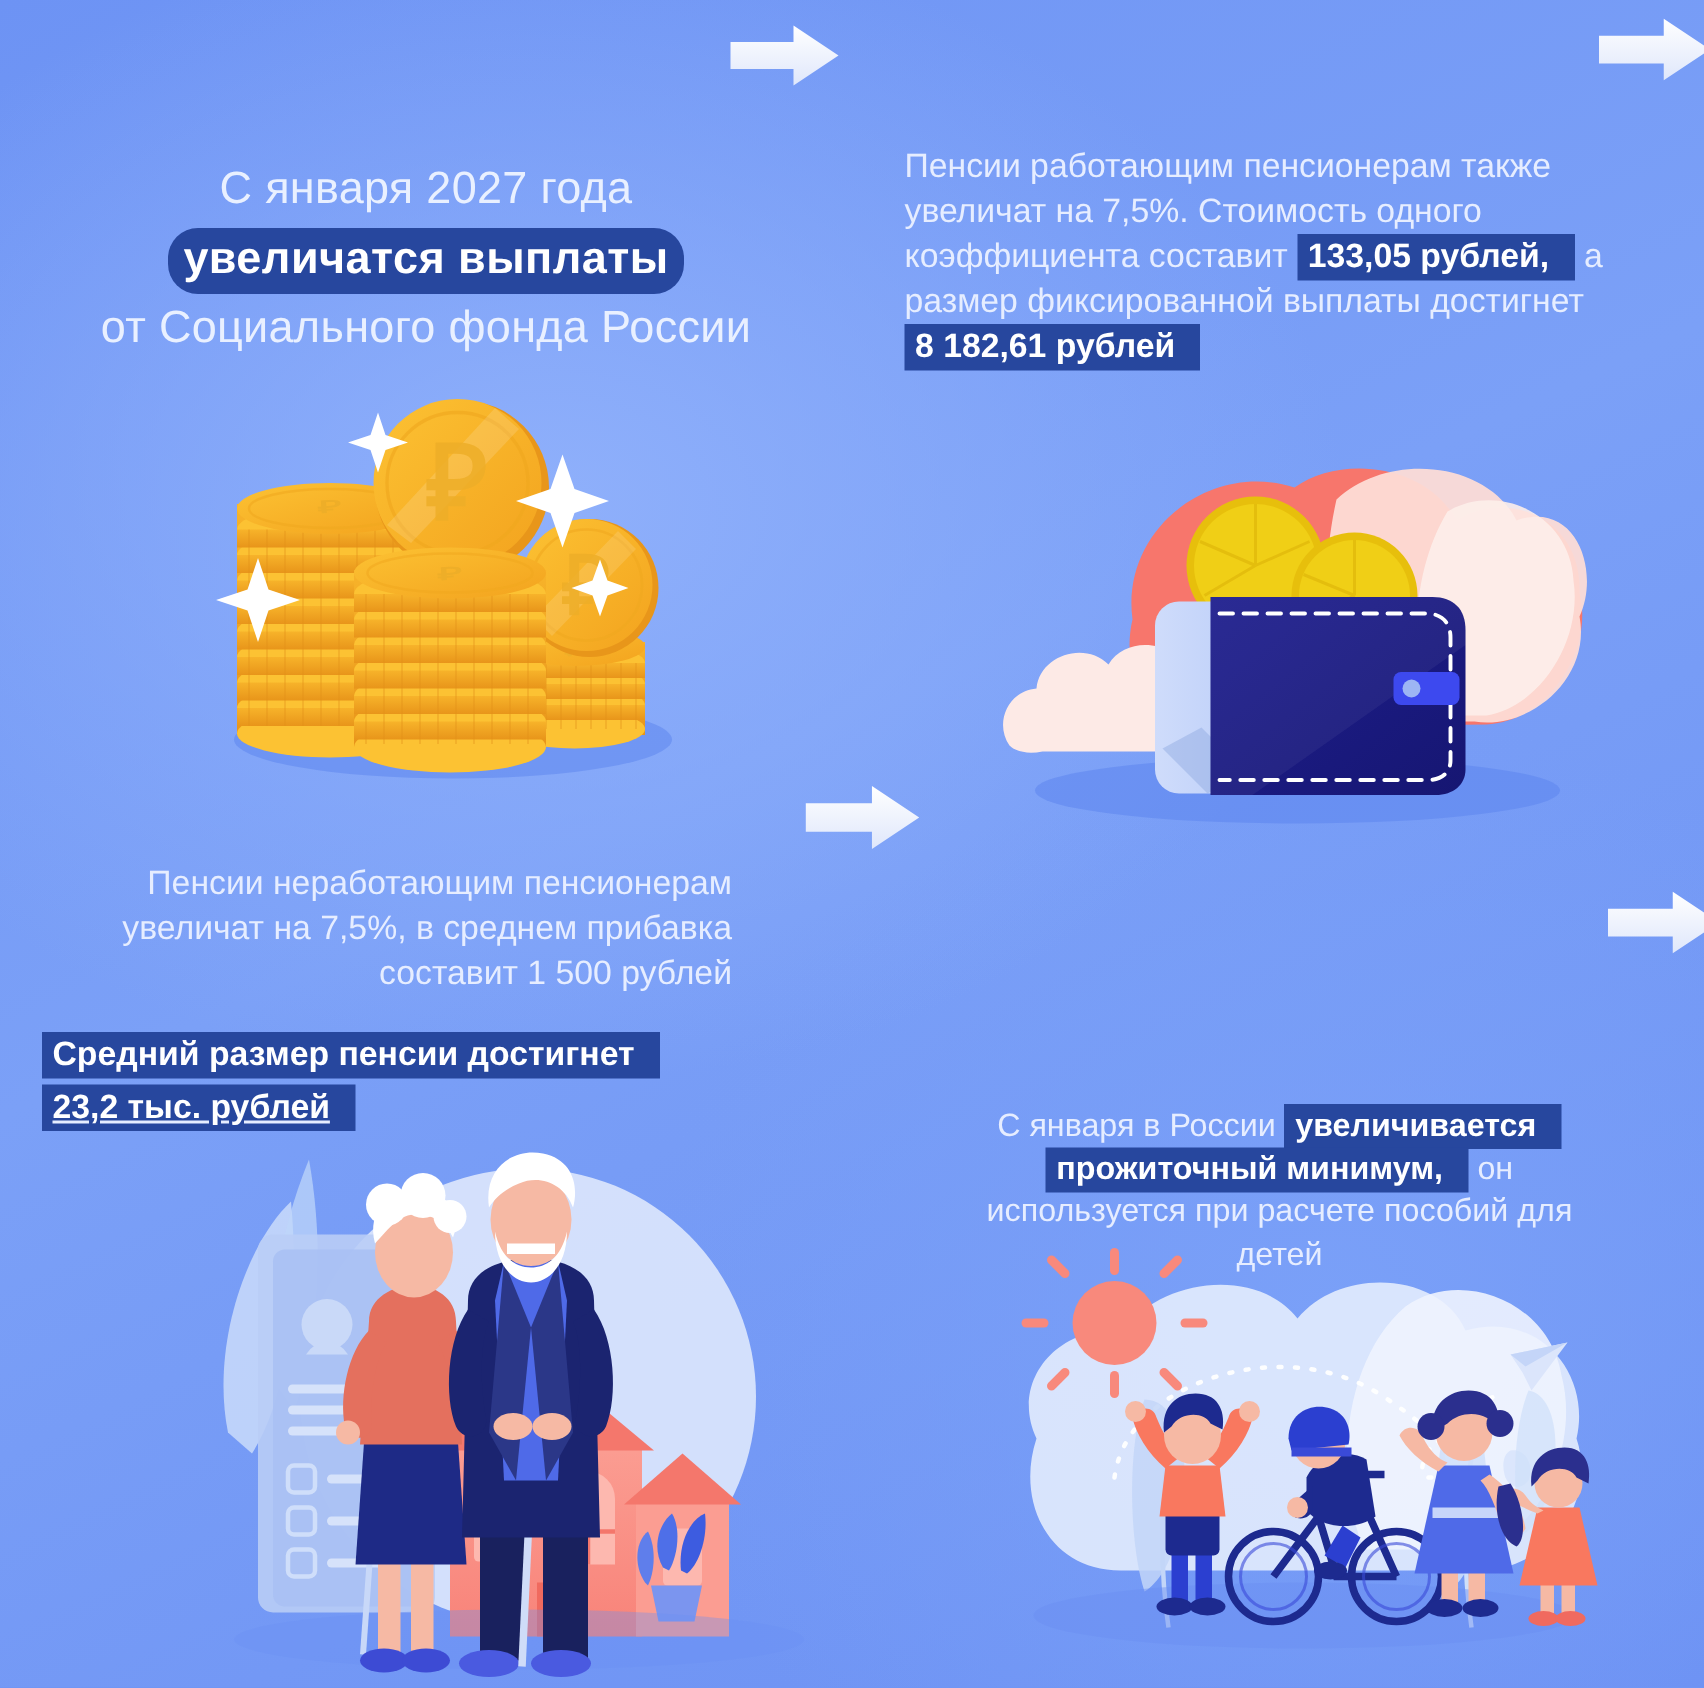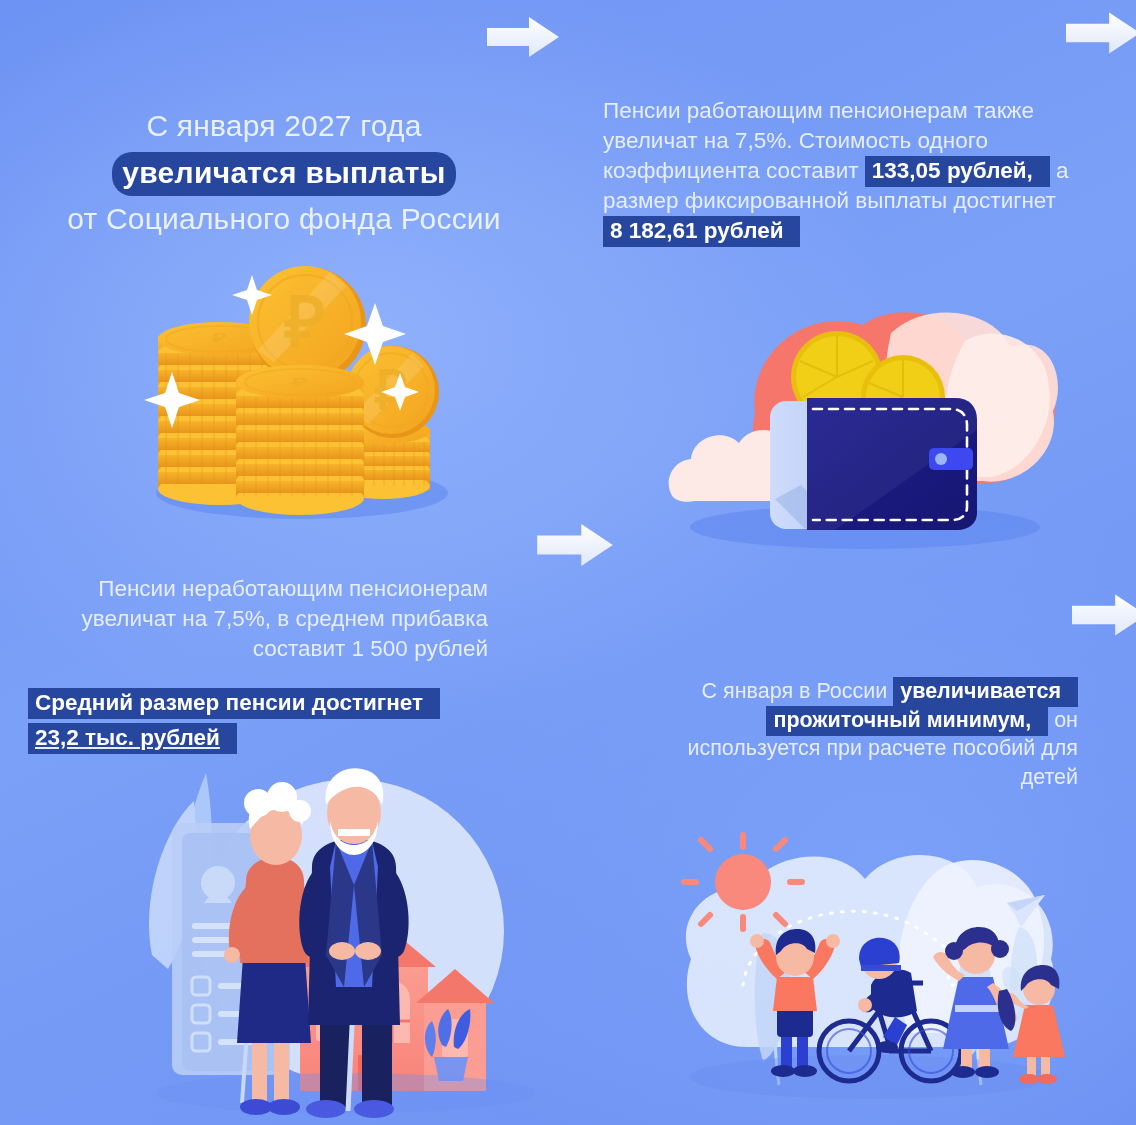--- a/index.html
+++ b/index.html
@@ -30,21 +30,21 @@
 
   #tr-block{left:603px;top:96px;width:470px;font-size:22.5px;color:#e6edff;}
   #tr-block .hl{font-size:22.5px;}
 
   #ml-block{left:28px;top:550px;width:460px;text-align:right;font-size:22.5px;color:#e6edff;margin-top:24px;}
   #ml-block .blk{margin-top:24px;text-align:left;}
   #ml-block .blk .hl{font-size:22.5px;display:inline;}
   #ml-block .blk .r1{display:block;}
   #ml-block .blk .r2{display:block;margin-top:5px;text-decoration:underline;}
 
-  #br-block{left:628px;top:677px;width:450px;text-align:right;font-size:21.5px;color:#e6edff;}
+  #br-block{left:628px;top:736px;width:450px;text-align:center;font-size:21.5px;color:#e6edff;}
   #br-block .hl{font-size:21.5px;}
 
   
   .arrow{position:absolute;}
   svg{display:block;overflow:visible;}
   .ill{position:absolute;}
 </style>
 </head>
 <body>
 

